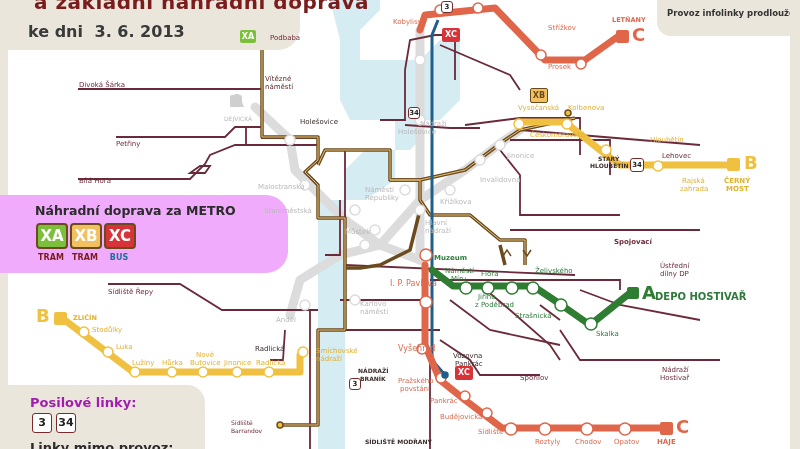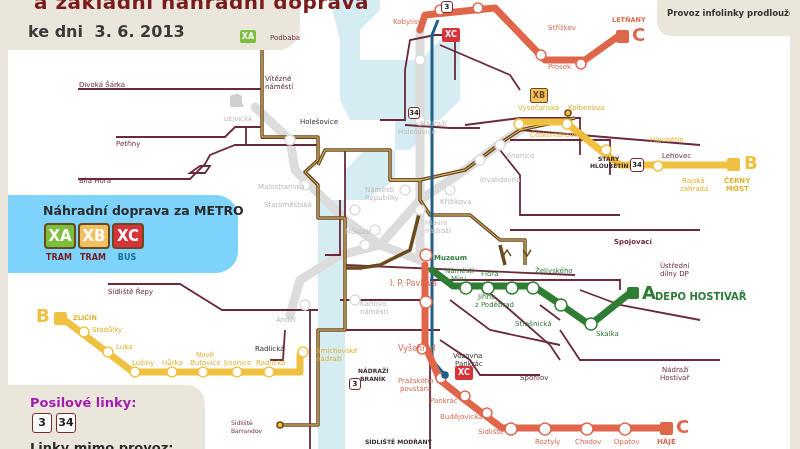--- a/index.html
+++ b/index.html
@@ -5,21 +5,21 @@
   html, body { margin:0; padding:0; }
   body { width:800px; height:449px; overflow:hidden; background:#ebe6dc; font-family:"DejaVu Sans", sans-serif; position:relative; }
   .map-area { position:absolute; left:8px; top:0; width:784px; height:449px; background:#ffffff; }
   .right-edge { position:absolute; right:0; top:0; width:10px; height:449px; background:#ebe6dc; }
   .title-panel { position:absolute; left:0; top:0; width:300px; height:50px; background:#ebe6dc; border-bottom-right-radius:22px; }
   .title-line { position:absolute; left:34px; top:-10px; font-size:20px; font-weight:bold; color:#7a1c1c; letter-spacing:0.5px; white-space:nowrap; }
   .date-line { position:absolute; left:28px; top:22px; font-size:16px; font-weight:bold; color:#3a3a3a; white-space:nowrap; }
   .date-line b { margin-left:6px; }
   .info-panel { position:absolute; left:657px; top:0; width:135px; height:36px; background:#ebe6dc; border-bottom-left-radius:14px; }
   .info-text { position:absolute; left:10px; top:8px; font-size:8.5px; font-weight:bold; color:#333; line-height:11px; white-space:nowrap; }
-  .legend-panel { position:absolute; left:8px; top:195px; width:230px; height:78px; background:#7dd3fc; border-top-right-radius:22px; border-bottom-right-radius:22px; }
+  .legend-panel { position:absolute; left:0; top:195px; width:288px; height:78px; background:#f0abfc; border-top-right-radius:22px; border-bottom-right-radius:22px; }
   .legend-title { position:absolute; left:35px; top:8px; font-size:12.5px; font-weight:bold; color:#2b2b2b; white-space:nowrap; }
   .badge { position:absolute; width:28px; height:22px; border-radius:4px; border:2px solid #6b4a1e; color:#fff; font-weight:bold; font-size:15px; text-align:center; line-height:22px; }
   .badge-sub { position:absolute; font-size:8px; font-weight:bold; text-align:center; width:32px; }
   .posil-panel { position:absolute; left:0; top:385px; width:205px; height:64px; background:#ebe6dc; border-top-right-radius:18px; }
   .posil-title { position:absolute; left:30px; top:10px; font-size:13px; font-weight:bold; color:#a21caf; white-space:nowrap; }
   .line-box { position:absolute; width:18px; height:18px; border:1.5px solid #7a2a2a; border-radius:3px; background:#fff; font-size:11px; font-weight:bold; text-align:center; line-height:18px; color:#222; }
   .mimo-title { position:absolute; left:30px; top:55px; font-size:13px; font-weight:bold; color:#2b2b2b; white-space:nowrap; }
   svg.map { position:absolute; left:0; top:0; }
   .lbl { position:absolute; font-size:7px; white-space:nowrap; line-height:8px; }
   .lbl-tram { color:#6b2a3a; }
@@ -230,21 +230,21 @@
 
 <div class="lbl lbl-tram" style="left:270px;top:34px;">Podbaba</div>
 <div class="lbl lbl-dark" style="left:265px;top:75px;font-weight:normal;color:#5a2a2a;">Vítězné</div>
 <div class="lbl lbl-dark" style="left:265px;top:83px;font-weight:normal;color:#5a2a2a;">náměstí</div>
 <div class="lbl lbl-tram" style="left:79px;top:81px;">Divoká Šárka</div>
 <div class="lbl lbl-tram" style="left:116px;top:140px;">Petřiny</div>
 <div class="lbl lbl-tram" style="left:79px;top:177px;">Bílá Hora</div>
 <div class="lbl lbl-gray" style="left:224px;top:115px;font-size:6px;">DEJVICKÁ</div>
 <div class="lbl lbl-dark" style="left:300px;top:118px;font-weight:normal;color:#3a2a2a;">Holešovice</div>
 <div class="lbl lbl-gray" style="left:258px;top:183px;">Malostranská</div>
-<div class="lbl lbl-gray" style="left:264px;top:201px;">Staroměstská</div>
+<div class="lbl lbl-gray" style="left:264px;top:207px;">Staroměstská</div>
 <div class="lbl lbl-gray" style="left:345px;top:228px;">Můstek</div>
 <div class="lbl lbl-gray" style="left:365px;top:186px;">Náměstí</div>
 <div class="lbl lbl-gray" style="left:365px;top:194px;">Republiky</div>
 <div class="lbl lbl-gray" style="left:440px;top:198px;">Křižíkova</div>
 <div class="lbl lbl-gray" style="left:480px;top:176px;">Invalidovna</div>
 <div class="lbl lbl-gray" style="left:507px;top:152px;">Jinonice</div>
 <div class="lbl lbl-gray" style="left:425px;top:219px;">Hlavní</div>
 <div class="lbl lbl-gray" style="left:425px;top:227px;">nádraží</div>
 <div class="lbl lbl-gray" style="left:360px;top:300px;">Karlovo</div>
 <div class="lbl lbl-gray" style="left:360px;top:308px;">náměstí</div>
@@ -252,21 +252,21 @@
 <div class="lbl lbl-gray" style="left:420px;top:120px;">Nádraží</div>
 <div class="lbl lbl-gray" style="left:398px;top:128px;">Holešovice</div>
 
 <div class="lbl lbl-green" style="left:434px;top:254px;font-weight:bold;">Muzeum</div>
 <div class="lbl lbl-green" style="left:445px;top:267px;">Náměstí</div>
 <div class="lbl lbl-green" style="left:451px;top:275px;">Míru</div>
 <div class="lbl lbl-green" style="left:481px;top:270px;">Flora</div>
 <div class="lbl lbl-green" style="left:478px;top:293px;">Jiřího</div>
 <div class="lbl lbl-green" style="left:475px;top:301px;">z Poděbrad</div>
 <div class="lbl lbl-green" style="left:535px;top:267px;">Želivského</div>
-<div class="lbl lbl-green" style="left:515px;top:320px;">Strašnická</div>
+<div class="lbl lbl-green" style="left:515px;top:312px;">Strašnická</div>
 <div class="lbl lbl-green" style="left:596px;top:330px;">Skalka</div>
 <div class="lbl lbl-green" style="left:655px;top:293px;font-weight:bold;font-size:10px;">DEPO HOSTIVAŘ</div>
 <div class="lbl lbl-tram" style="left:660px;top:262px;">Ústřední</div>
 <div class="lbl lbl-tram" style="left:660px;top:270px;">dílny DP</div>
 <div class="lbl lbl-tram" style="left:614px;top:238px;font-weight:bold;">Spojovací</div>
 
 <div class="lbl lbl-red" style="left:393px;top:18px;">Kobylisy</div>
 <div class="lbl lbl-red" style="left:548px;top:24px;">Střížkov</div>
 <div class="lbl lbl-red" style="left:548px;top:63px;">Prosek</div>
 <div class="lbl lbl-red" style="left:612px;top:16px;font-weight:bold;font-size:6.5px;">LETŇANY</div>

